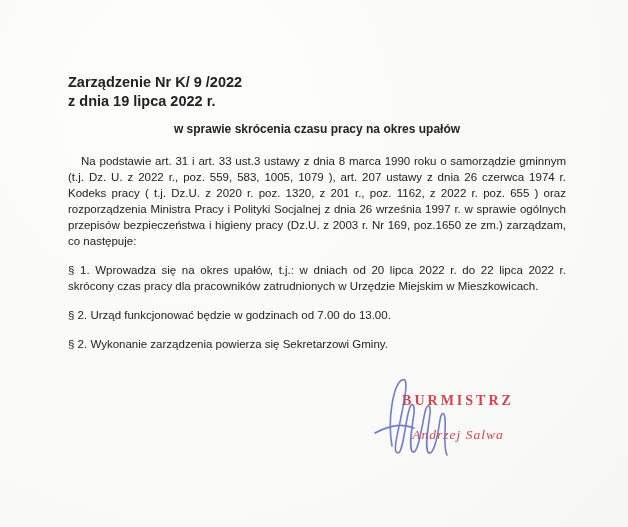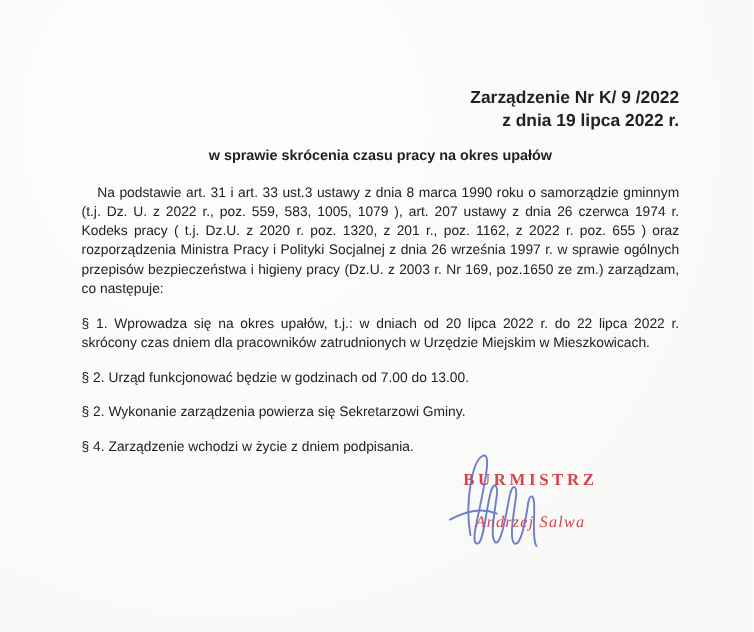--- a/index.html
+++ b/index.html
@@ -14,21 +14,21 @@
     background: #fbfbf9;
     background-image: radial-gradient(circle at 30% 20%, rgba(255,255,255,0.6), rgba(0,0,0,0.015));
     font-family: "Liberation Sans", sans-serif;
     color: #222222;
     font-size: 11.5px;
     overflow: hidden;
     box-sizing: border-box;
     padding: 73px 62px 0 68px;
   }
   .title-block {
-    text-align: right;
+    text-align: left;
     font-weight: bold;
     font-size: 14.5px;
     line-height: 19px;
   }
   .subject {
     margin-top: 11px;
     text-align: center;
     font-weight: bold;
     font-size: 12px;
     line-height: 15px;
@@ -54,21 +54,21 @@
   }
   .signature-area {
     position: absolute;
     left: 336px;
     top: 372px;
     width: 160px;
     height: 100px;
   }
   .stamp {
     position: absolute;
-    left: 48px;
+    left: 64px;
     top: 21px;
     width: 116px;
     text-align: center;
     color: var(--stamp-color, #d7434b);
     user-select: none;
   }
   .stamp-title {
     font-family: "Liberation Serif", serif;
     font-weight: 700;
     font-size: 14px;
@@ -100,27 +100,26 @@
 
   <div class="title-block">
     <div>Zarządzenie Nr K/ 9 /2022</div>
     <div>z dnia 19 lipca 2022 r.</div>
   </div>
 
   <div class="subject">w sprawie skrócenia czasu pracy na okres upałów</div>
 
   <p class="preamble">Na podstawie art. 31 i art. 33 ust.3 ustawy z dnia 8 marca 1990 roku o samorządzie gminnym (t.j. Dz. U. z 2022 r., poz. 559, 583, 1005, 1079 ), art. 207 ustawy z dnia 26 czerwca 1974 r. Kodeks pracy ( t.j. Dz.U. z 2020 r. poz. 1320, z 201 r., poz. 1162, z 2022 r. poz. 655 ) oraz rozporządzenia Ministra Pracy i Polityki Socjalnej z dnia 26 września 1997 r. w sprawie ogólnych przepisów bezpieczeństwa i higieny pracy (Dz.U. z 2003 r. Nr 169, poz.1650 ze zm.) zarządzam, co następuje:</p>
 
-  <p class="section justify"><span>§ 1. Wprowadza się na okres upałów, t.j.: w dniach </span><b>od 20 lipca 2022 r. do 22 lipca 2022 r.</b><span> skrócony czas dniem dla pracowników zatrudnionych w Urzędzie Miejskim w Mieszkowicach.</span></p>
+  <p class="section justify"><span>§ 1. Wprowadza się na okres upałów, t.j.: w dniach </span><b>od 20 lipca 2022 r. do 22 lipca 2022 r.</b><span> skrócony czas pracy dla pracowników zatrudnionych w Urzędzie Miejskim w Mieszkowicach.</span></p>
 
   <p class="section">§ 2. Urząd funkcjonować będzie w godzinach od 7.00 do 13.00.</p>
 
   <p class="section">§ 2. Wykonanie zarządzenia powierza się Sekretarzowi Gminy.</p>
 
-  <p class="section">§ 4. Zarządzenie wchodzi w życie z dniem podpisania.</p>
 
   <div class="signature-area">
     <div class="stamp">
       <div class="stamp-title">BURMISTRZ</div>
       <div class="stamp-name">Andrzej Salwa</div>
     </div>
     <svg class="ink" viewBox="0 0 130 92" fill="none" stroke="currentColor" stroke-width="1.6" stroke-linecap="round" stroke-linejoin="round">
       <path d="M 39 61 C 50 55, 64 50, 78 56"></path>
       <path d="M 56 74
                C 51 45, 58 12, 66 8

